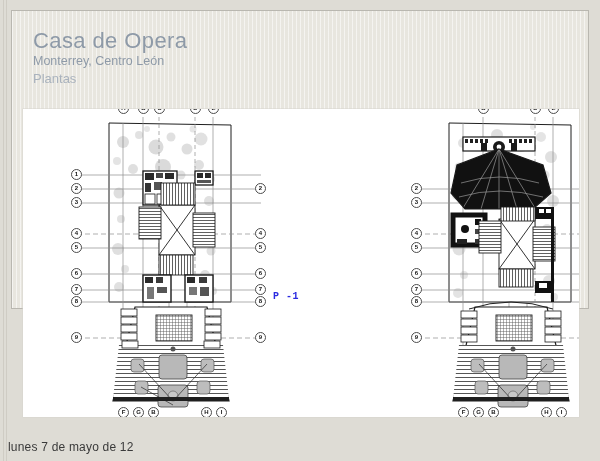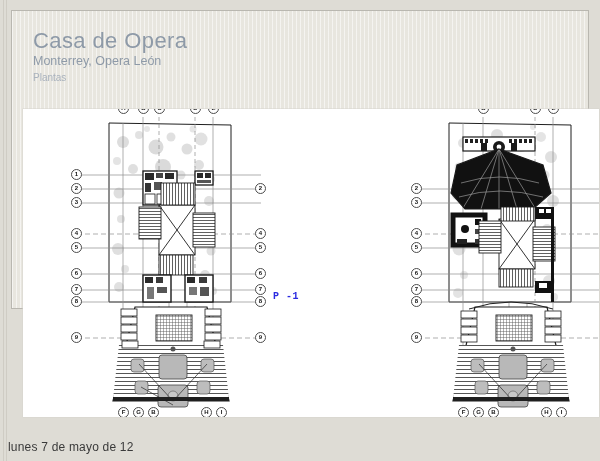--- a/index.html
+++ b/index.html
@@ -26,29 +26,28 @@
   
   .edge-rule{position:absolute;top:0;bottom:0;width:1px;background:#cfccc4;}
   
   #title-block{position:absolute;left:21px;top:18px;width:330px;}
   #title-main{
     font-size:22px;color:#8e9aa8;letter-spacing:.4px;line-height:1.06;
     font-weight:400;white-space:nowrap;
   }
   #title-sub1{font-size:12.5px;color:#8e9aa8;line-height:1.25;margin-top:2px;white-space:nowrap;}
   #title-sub2{font-size:12.5px;color:#8e9aa8;line-height:1.2;white-space:nowrap;}
-  #title-sub3{font-size:10px;color:#a9b2bd;line-height:1.3;margin-top:1px;white-space:nowrap;}
+  #title-sub3{font-size:13px;color:#a9b2bd;line-height:1.3;margin-top:1px;white-space:nowrap;}
 
   
   #canvas{
     position:absolute;left:11px;top:98px;width:556px;height:308px;
     background:#ffffff;
     box-shadow:0 0 0 0.5px #d6d4cd;
     overflow:hidden;
-    padding-left:20px;
   }
   
   .plan{position:absolute;top:0;height:308px;}
   #plan-left{left:38px;width:220px;}
   #plan-right{left:378px;width:220px;}
 
   
   .bub{
     position:absolute;width:11px;height:11px;border-radius:50%;
     border:1px solid #4c4c4c;background:#fff;
@@ -72,21 +71,21 @@
 <body>
 
 <div class="edge-rule" style="left:3px;"></div>
 <div class="edge-rule" style="left:6px;"></div>
 
 <div id="slide-frame">
   <div id="slide-inner"></div>
 
   <div id="title-block">
     <div id="title-main">Casa de Opera</div>
-    <div id="title-sub1">Monterrey, Opera León</div>
+    <div id="title-sub1">Monterrey, Centro León</div>
     <div id="title-sub3">Plantas</div>
   </div>
 
   <div id="canvas">
 
     <div class="plan" id="plan-left">
       <svg width="220" height="308" viewBox="0 0 220 308">
         <defs>
           <pattern id="stairH" width="4" height="3" patternUnits="userSpaceOnUse">
             <rect width="4" height="3" fill="#fff"></rect>

